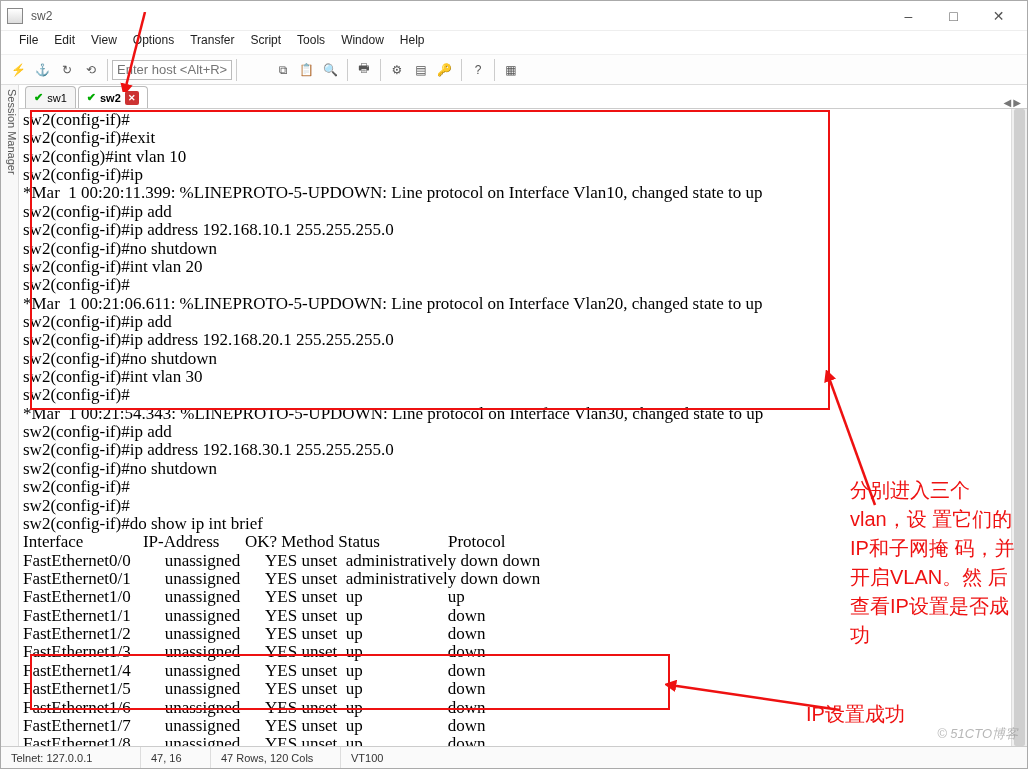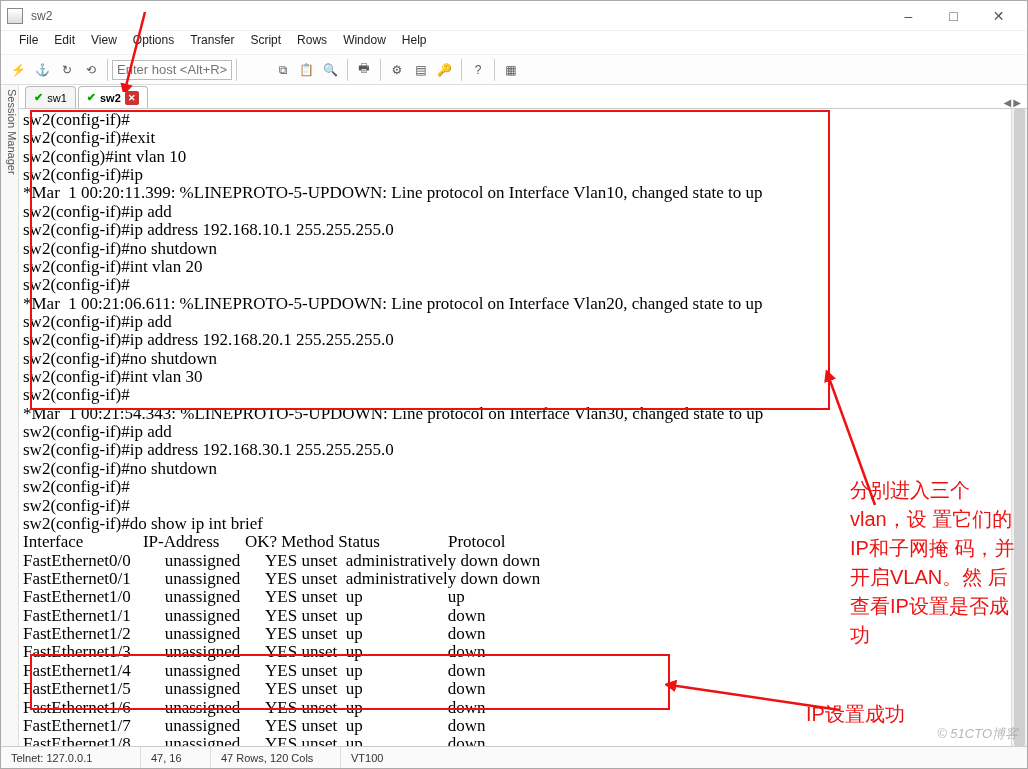--- a/index.html
+++ b/index.html
@@ -58,21 +58,21 @@
     <div class="win-btn close">✕</div>
   </div>
 
   <div class="menubar">
     <div class="menu-item">File</div>
     <div class="menu-item">Edit</div>
     <div class="menu-item">View</div>
     <div class="menu-item">Options</div>
     <div class="menu-item">Transfer</div>
     <div class="menu-item">Script</div>
-    <div class="menu-item">Rows</div>
+    <div class="menu-item">Tools</div>
     <div class="menu-item">Window</div>
     <div class="menu-item">Help</div>
   </div>
 
   <div class="toolbar">
     <div class="tool-btn">⚡</div>
     <div class="tool-btn">⚓</div>
     <div class="tool-btn">↻</div>
     <div class="tool-btn">⟲</div>
     <div class="tool-sep"></div>

